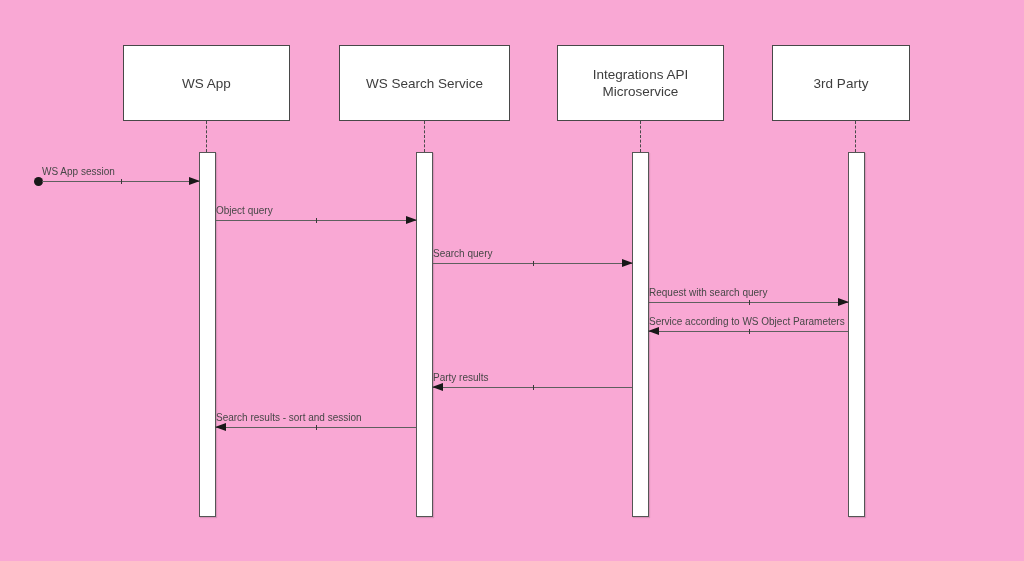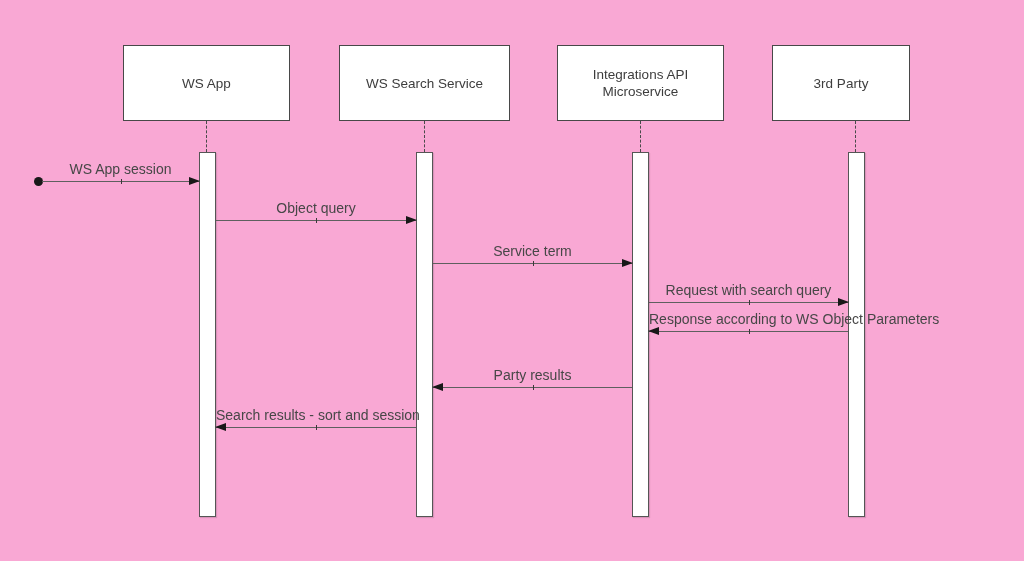--- a/index.html
+++ b/index.html
@@ -85,22 +85,21 @@
     top: -2px;
     width: 1px;
     height: 5px;
     background: #3a3a3a;
   }
   .msg-label {
     position: absolute;
     left: 0;
     right: 0;
     bottom: 4px;
-    text-align: center;
-    font-size: 14px;
+    font-size: 10px;
     color: #474747;
     white-space: nowrap;
   }
   .ah {
     position: absolute;
     width: 0;
     height: 0;
     top: -4px;
   }
   .ah-r {
@@ -158,35 +157,35 @@
     <div class="msg-line"></div>
     <div class="msg-tick"></div>
     <div class="ah ah-r"></div>
     <div class="msg-label">Object query</div>
   </div>
 
   <div class="message" style="left:433px; top:263px; width:199px;">
     <div class="msg-line"></div>
     <div class="msg-tick"></div>
     <div class="ah ah-r"></div>
-    <div class="msg-label">Service term</div>
+    <div class="msg-label">Search query</div>
   </div>
 
   <div class="message" style="left:649px; top:302px; width:199px;">
     <div class="msg-line"></div>
     <div class="msg-tick"></div>
     <div class="ah ah-r"></div>
     <div class="msg-label">Request with search query</div>
   </div>
 
   <div class="message" style="left:649px; top:331px; width:199px;">
     <div class="msg-line"></div>
     <div class="msg-tick"></div>
     <div class="ah ah-l"></div>
-    <div class="msg-label">Response according to WS Object Parameters</div>
+    <div class="msg-label">Service according to WS Object Parameters</div>
   </div>
 
   <div class="message" style="left:433px; top:387px; width:199px;">
     <div class="msg-line"></div>
     <div class="msg-tick"></div>
     <div class="ah ah-l"></div>
     <div class="msg-label">Party results</div>
   </div>
 
   <div class="message" style="left:216px; top:427px; width:200px;">

